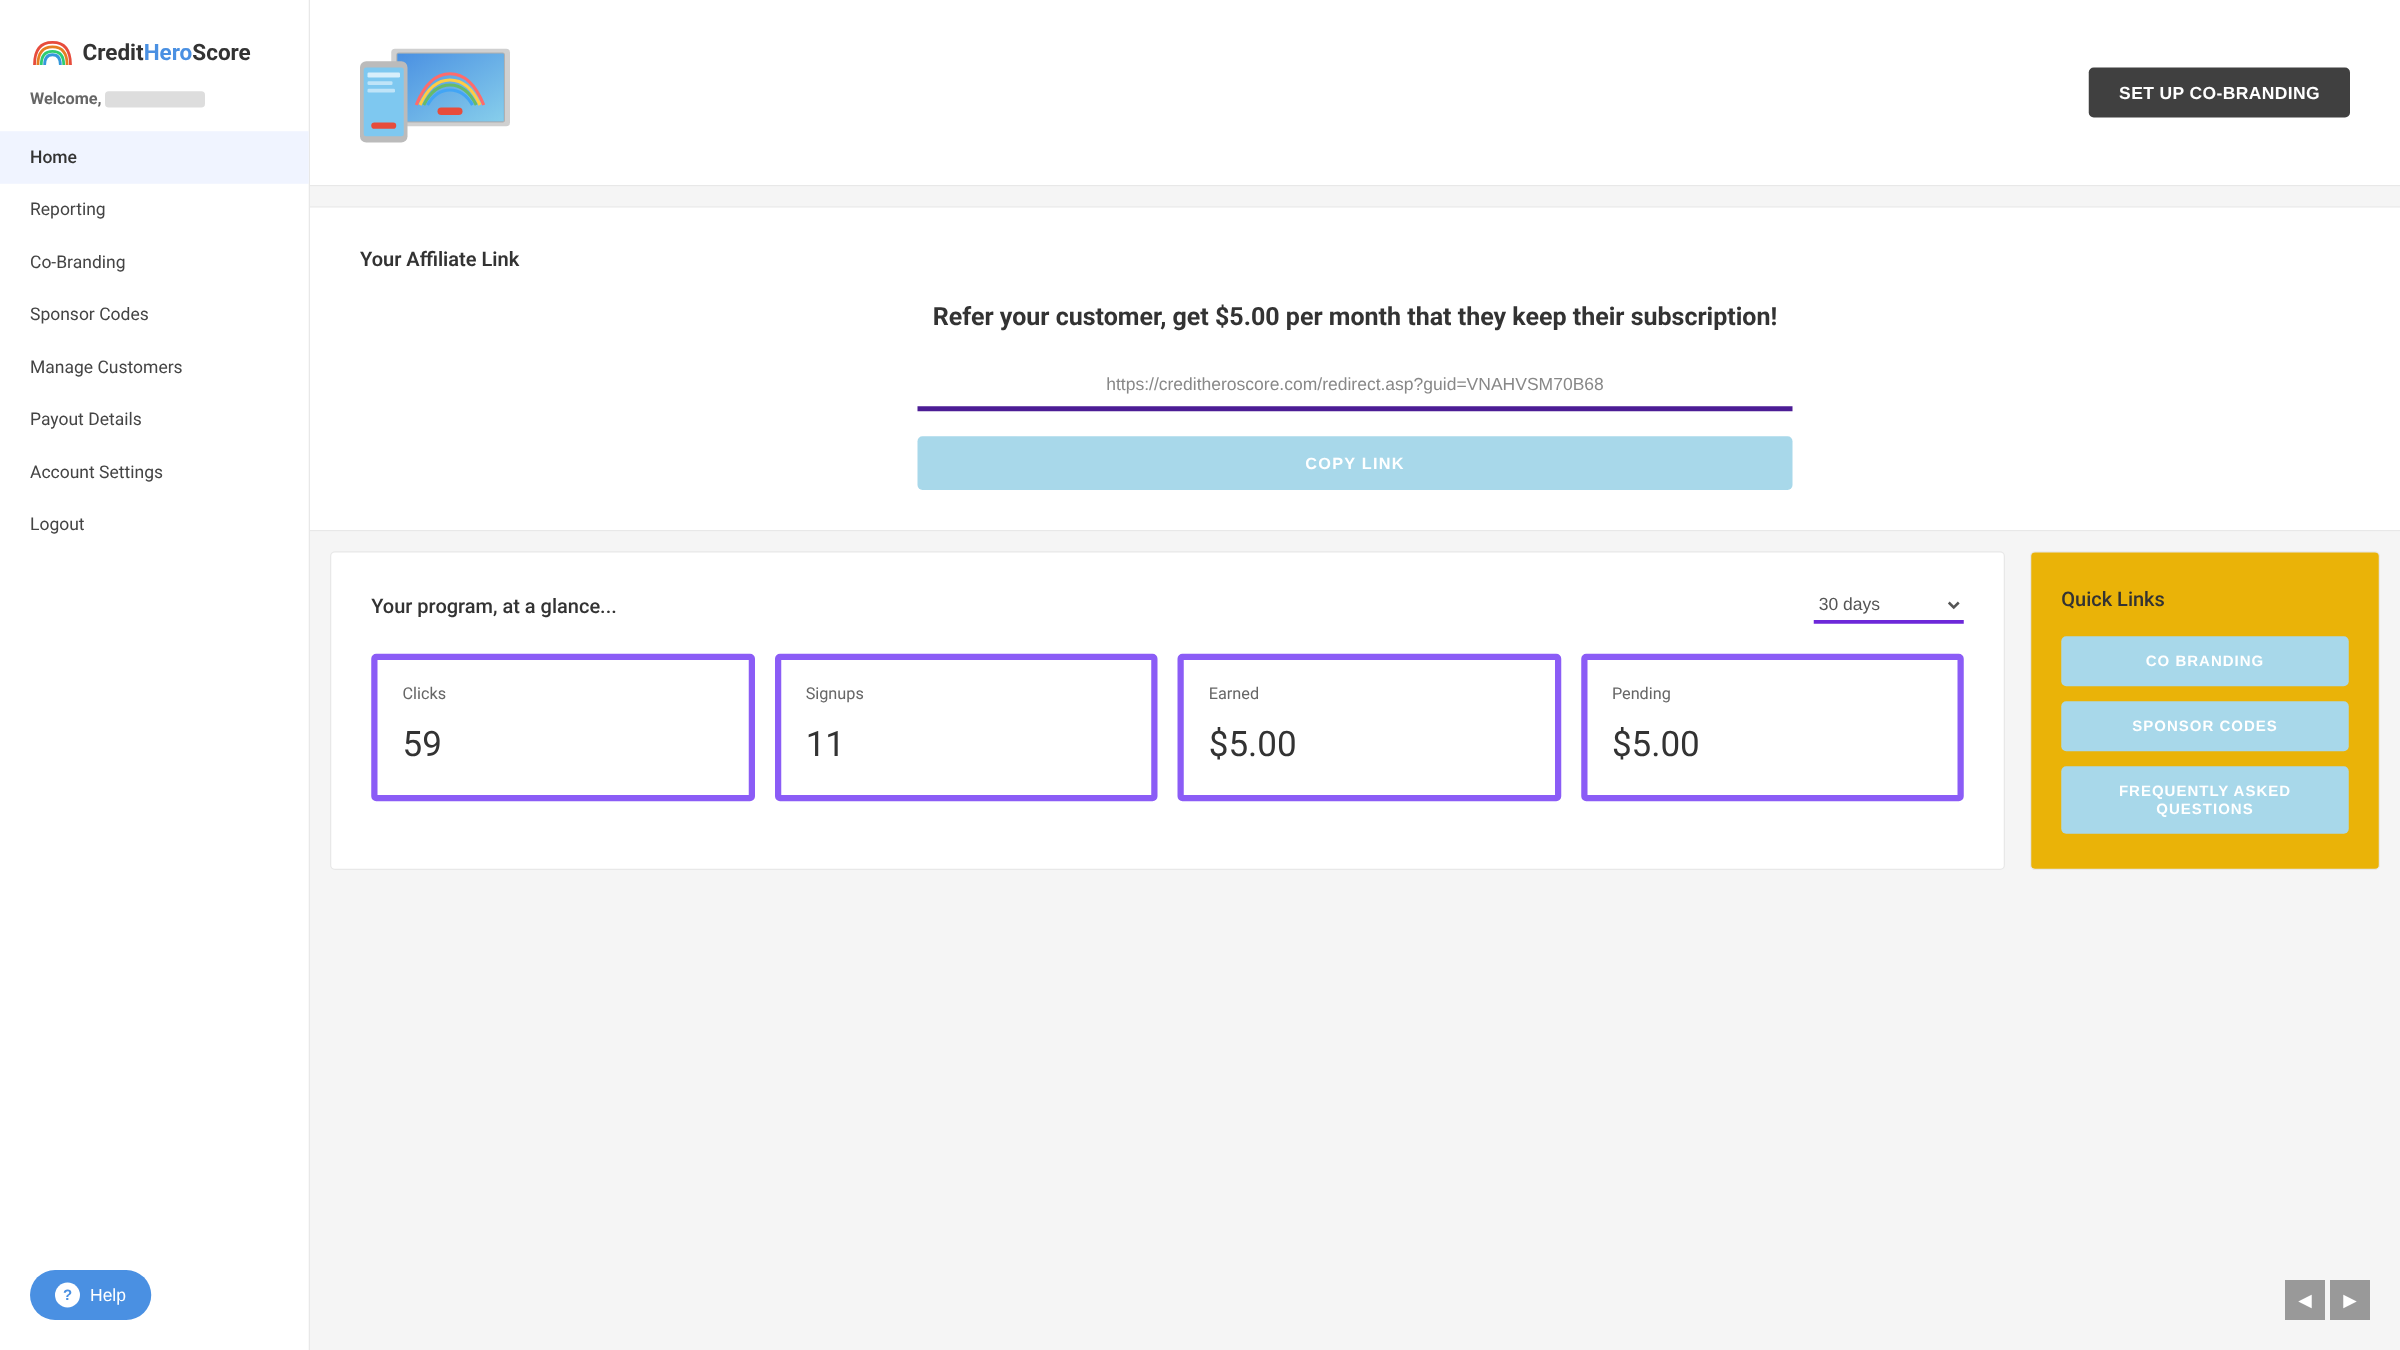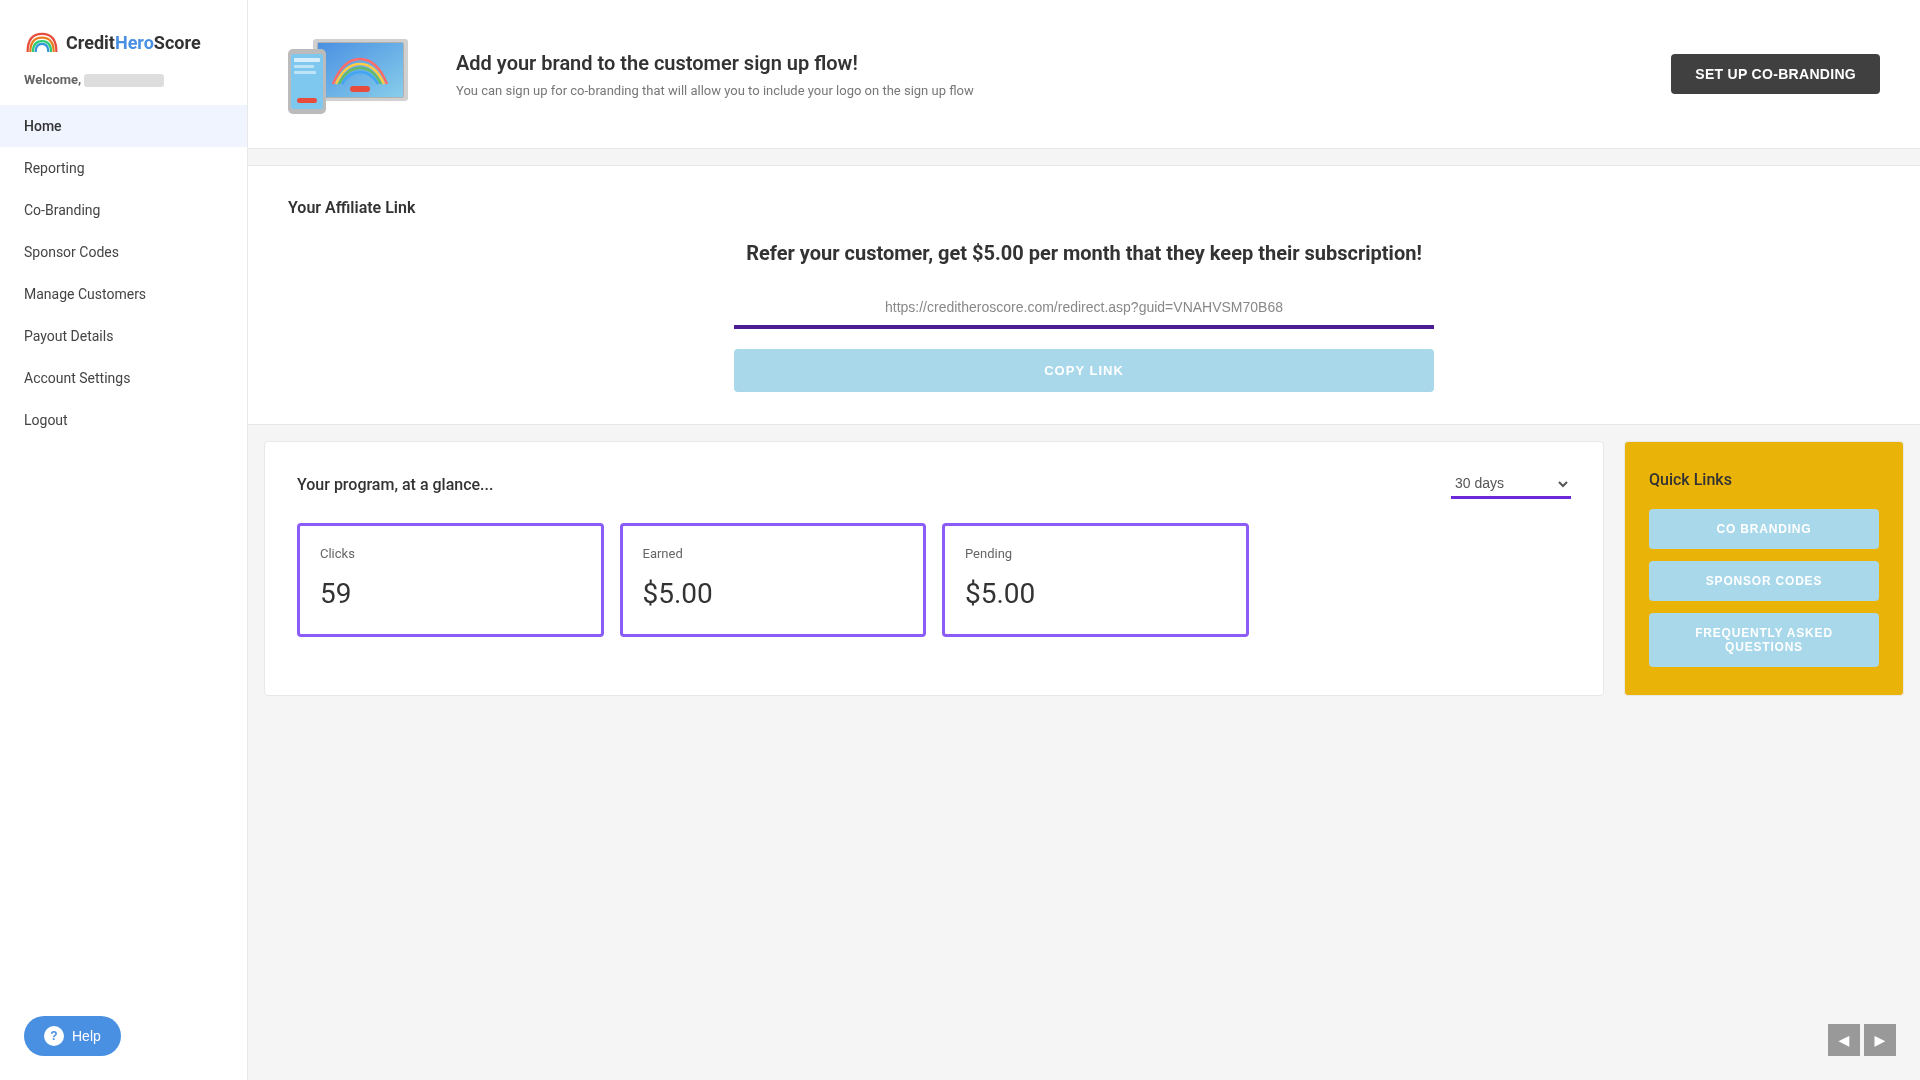--- a/index.html
+++ b/index.html
@@ -217,21 +217,21 @@
       cursor: pointer;
       outline: none;
       min-width: 120px;
     }
     .stats-grid {
       display: grid;
       grid-template-columns: repeat(4, 1fr);
       gap: 16px;
     }
     .stat-box {
-      border: 3px solid #8b5cf6;
+      border: 5px solid #8b5cf6;
       border-radius: 4px;
       padding: 20px 20px 24px 20px;
     }
     .stat-label {
       font-size: 13px;
       color: #666;
       margin-bottom: 16px;
     }
     .stat-value {
       font-size: 28px;
@@ -361,24 +361,20 @@
 
           <rect x="0" y="25" width="38" height="65" rx="5" fill="#bbb"></rect>
           <rect x="3" y="30" width="32" height="55" rx="2" fill="#7ec8f0"></rect>
 
           <rect x="6" y="34" width="26" height="4" rx="1" fill="rgba(255,255,255,0.7)"></rect>
           <rect x="6" y="41" width="20" height="3" rx="1" fill="rgba(255,255,255,0.5)"></rect>
           <rect x="6" y="47" width="22" height="3" rx="1" fill="rgba(255,255,255,0.5)"></rect>
 
           <rect x="9" y="74" width="20" height="5" rx="2.5" fill="#e74c3c"></rect>
         </svg>
-      </div>
-      <div class="cobranding-text">
-        <h2>Add your brand to the customer sign up flow!</h2>
-        <p>You can sign up for co-branding that will allow you to include your logo on the sign up flow</p>
       </div>
     </div>
     <button class="setup-btn">SET UP CO-BRANDING</button>
   </div>
 
   <div class="affiliate-section">
     <h3>Your Affiliate Link</h3>
     <div class="affiliate-inner">
       <div class="affiliate-tagline">Refer your customer, get $5.00 per month that they keep their subscription!</div>
       <input class="affiliate-url-box" type="text" readonly="" value="https://creditheroscore.com/redirect.asp?guid=VNAHVSM70B68" style="">
@@ -397,20 +393,24 @@
           <option>60 days</option>
           <option>90 days</option>
         </select>
       </div>
       <div class="stats-grid">
         <div class="stat-box">
           <div class="stat-label">Clicks</div>
           <div class="stat-value">59</div>
         </div>
         <div class="stat-box">
+          <div class="stat-label">Signups</div>
+          <div class="stat-value">11</div>
+        </div>
+        <div class="stat-box">
           <div class="stat-label">Earned</div>
           <div class="stat-value">$5.00</div>
         </div>
         <div class="stat-box">
           <div class="stat-label">Pending</div>
           <div class="stat-value">$5.00</div>
         </div>
       </div>
     </div>
 

